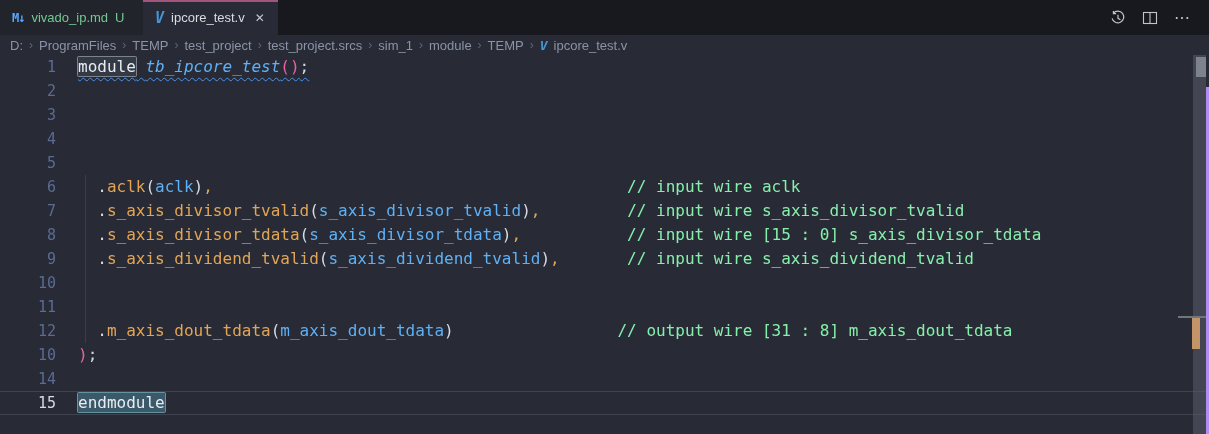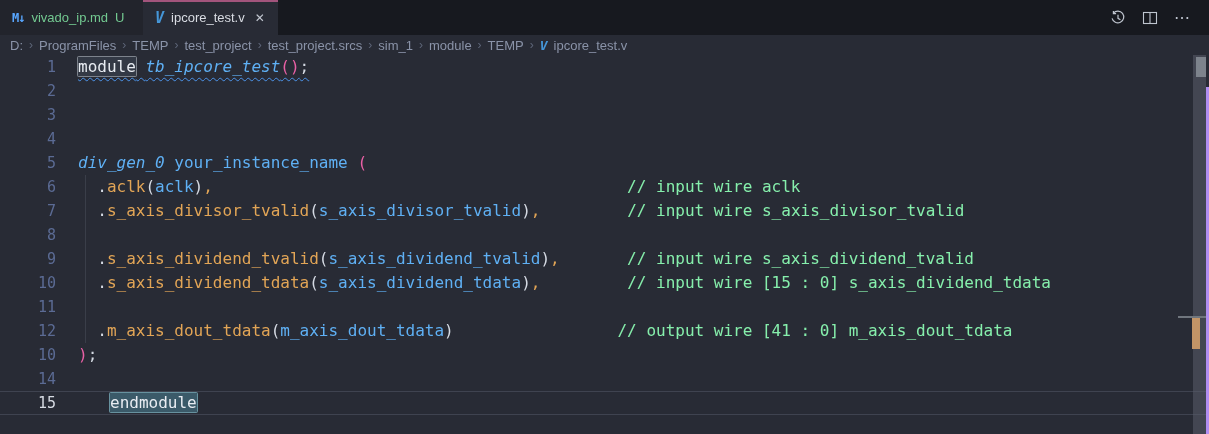--- a/index.html
+++ b/index.html
@@ -55,21 +55,21 @@
     content:""; position:absolute; left:85px; top:0; bottom:0;
     width:1px; background:#3a3e49;
   }
   .tk-w  { color:#d5dae3; }
   .tk-o  { color:#e2a556; }
   .tk-b  { color:#5fb0f4; }
   .tk-bi { color:#5fb0f4; font-style:italic; }
   .tk-p  { color:#e960a5; }
   .tk-g  { color:#86efac; }
   .tk-mod { color:#e8ecf2; background:#333945; box-shadow:0 0 0 1px #7d838c; border-radius:1px; }
-  .tk-sel { color:#e8ecf2; background:#3b5a69; box-shadow:0 0 0 1px #67929f; border-radius:1px;margin-left:32px; }
+  .tk-sel { color:#e8ecf2; background:#3b5a69; box-shadow:0 0 0 1px #67929f; border-radius:1px; }
   .squiggle {
     text-decoration:underline; text-decoration-style:wavy;
     text-decoration-color:#4c93e8; text-decoration-thickness:1px;
     text-underline-offset:5px; text-decoration-skip-ink:none;
   }
   
   .scroll-track { position:absolute; right:3px; top:0; bottom:0; width:13px;
     background:rgba(90,93,105,.55); cursor:pointer; }
   .ovr-sel-marker { position:absolute; right:3px; top:2px; width:10px; height:20px;
     background:#7d838c; }
@@ -144,47 +144,46 @@
         <div class="code-row">
           <span class="num">3</span>
           <span class="codetext"></span>
         </div>
         <div class="code-row">
           <span class="num">4</span>
           <span class="codetext"></span>
         </div>
         <div class="code-row">
           <span class="num">5</span>
-          <span class="codetext"><span class="tk-bi">div_gen_0</span><span class="tk-w"> </span><span class="tk-b">your_instance_name</span><span class="tk-w"> </span><span class="tk-p">(</span></span>
         </div>
         <div class="code-row indent">
           <span class="num">6</span>
           <span class="codetext"><span class="tk-w">  .</span><span class="tk-o">aclk</span><span class="tk-w">(</span><span class="tk-b">aclk</span><span class="tk-w">)</span><span class="tk-o">,</span><span class="tk-w">                                           </span><span class="tk-g">// input wire aclk</span></span>
         </div>
         <div class="code-row indent">
           <span class="num">7</span>
           <span class="codetext"><span class="tk-w">  .</span><span class="tk-o">s_axis_divisor_tvalid</span><span class="tk-w">(</span><span class="tk-b">s_axis_divisor_tvalid</span><span class="tk-w">)</span><span class="tk-o">,</span><span class="tk-w">         </span><span class="tk-g">// input wire s_axis_divisor_tvalid</span></span>
         </div>
         <div class="code-row indent">
           <span class="num">8</span>
+          <span class="codetext"><span class="tk-w">  .</span><span class="tk-o">s_axis_divisor_tdata</span><span class="tk-w">(</span><span class="tk-b">s_axis_divisor_tdata</span><span class="tk-w">)</span><span class="tk-o">,</span><span class="tk-w">           </span><span class="tk-g">// input wire [15 : 0] s_axis_divisor_tdata</span></span>
         </div>
         <div class="code-row indent">
           <span class="num">9</span>
           <span class="codetext"><span class="tk-w">  .</span><span class="tk-o">s_axis_dividend_tvalid</span><span class="tk-w">(</span><span class="tk-b">s_axis_dividend_tvalid</span><span class="tk-w">)</span><span class="tk-o">,</span><span class="tk-w">       </span><span class="tk-g">// input wire s_axis_dividend_tvalid</span></span>
         </div>
         <div class="code-row indent">
           <span class="num">10</span>
-          <span class="codetext"><span class="tk-w">  .</span><span class="tk-o">s_axis_dividend_tdata</span><span class="tk-w">(</span><span class="tk-b">s_axis_dividend_tdata</span><span class="tk-w">)</span><span class="tk-o">,</span><span class="tk-w">         </span><span class="tk-g">// input wire [15 : 0] s_axis_dividend_tdata</span></span>
         </div>
         <div class="code-row indent">
           <span class="num">11</span>
         </div>
         <div class="code-row indent">
           <span class="num">12</span>
-          <span class="codetext"><span class="tk-w">  .</span><span class="tk-o">m_axis_dout_tdata</span><span class="tk-w">(</span><span class="tk-b">m_axis_dout_tdata</span><span class="tk-w">)</span><span class="tk-w">                 </span><span class="tk-g">// output wire [41 : 0] m_axis_dout_tdata</span></span>
+          <span class="codetext"><span class="tk-w">  .</span><span class="tk-o">m_axis_dout_tdata</span><span class="tk-w">(</span><span class="tk-b">m_axis_dout_tdata</span><span class="tk-w">)</span><span class="tk-w">                 </span><span class="tk-g">// output wire [31 : 8] m_axis_dout_tdata</span></span>
         </div>
         <div class="code-row">
           <span class="num">10</span>
           <span class="codetext"><span class="tk-p">)</span><span class="tk-w">;</span></span>
         </div>
         <div class="code-row">
           <span class="num">14</span>
           <span class="codetext"></span>
         </div>
         <div class="code-row current">

